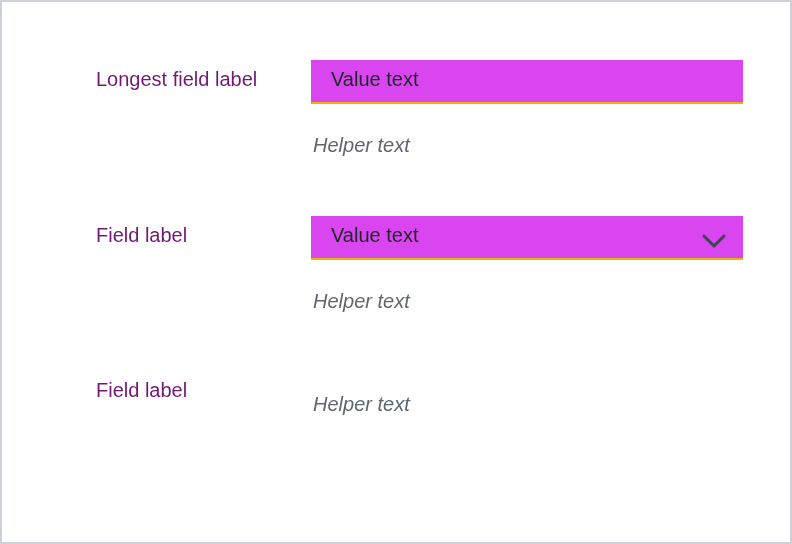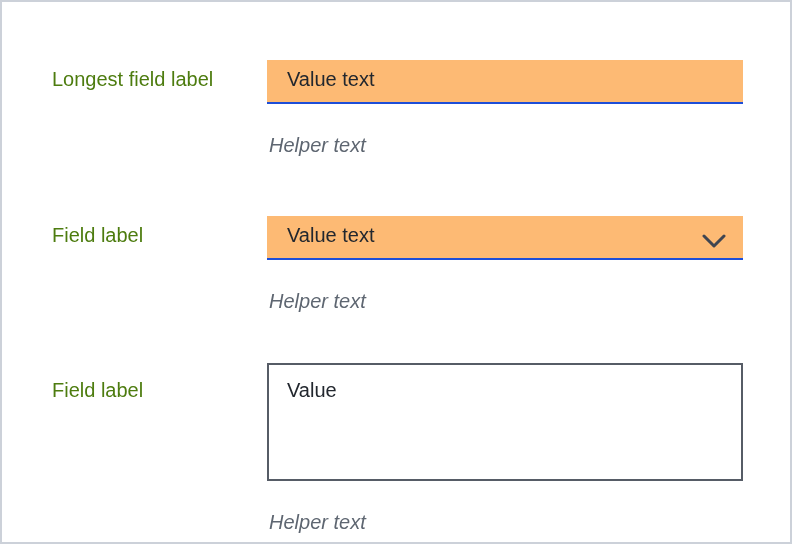--- a/index.html
+++ b/index.html
@@ -23,32 +23,33 @@
     align-items: flex-start;
   }
   .row-1 { margin-bottom: 57px; }
   .row-2 { margin-bottom: 48px; }
   .field-label {
     flex: none;
     width: 215px;
     padding-top: 6px;
     font-size: 20px;
     line-height: 27px;
-    color: #4d7c0f;
+    color: #701a75;
+    margin-left: 44px;
   }
   .row-3 .field-label { padding-top: 14px; }
   .control { width: 480px; }
   .text-input, .select-input {
     width: 100%;
-    border-bottom: 2px solid #1d4ed8;
+    border-bottom: 2px solid #eab308;
     padding: 6px 20px 9px 20px;
     font-size: 20px;
     line-height: 27px;
     color: #22272e;
-    background: #fdba74;
+    background: #d946ef;
   }
   .select-input {
     display: flex;
     justify-content: space-between;
     align-items: center;
     padding-right: 17px;
     cursor: pointer;
   }
   .chevron {
     flex: none;
@@ -103,21 +104,18 @@
             </svg>
           </span>
         </div>
         <div class="helper">Helper text</div>
       </div>
     </div>
 
     <div class="row row-3">
       <div class="field-label">Field label</div>
       <div class="control">
-        <div class="textarea-input">
-          <span>Value</span>
-        </div>
         <div class="helper">Helper text</div>
       </div>
     </div>
 
   </div>
 </div>
 
 </body></html>

